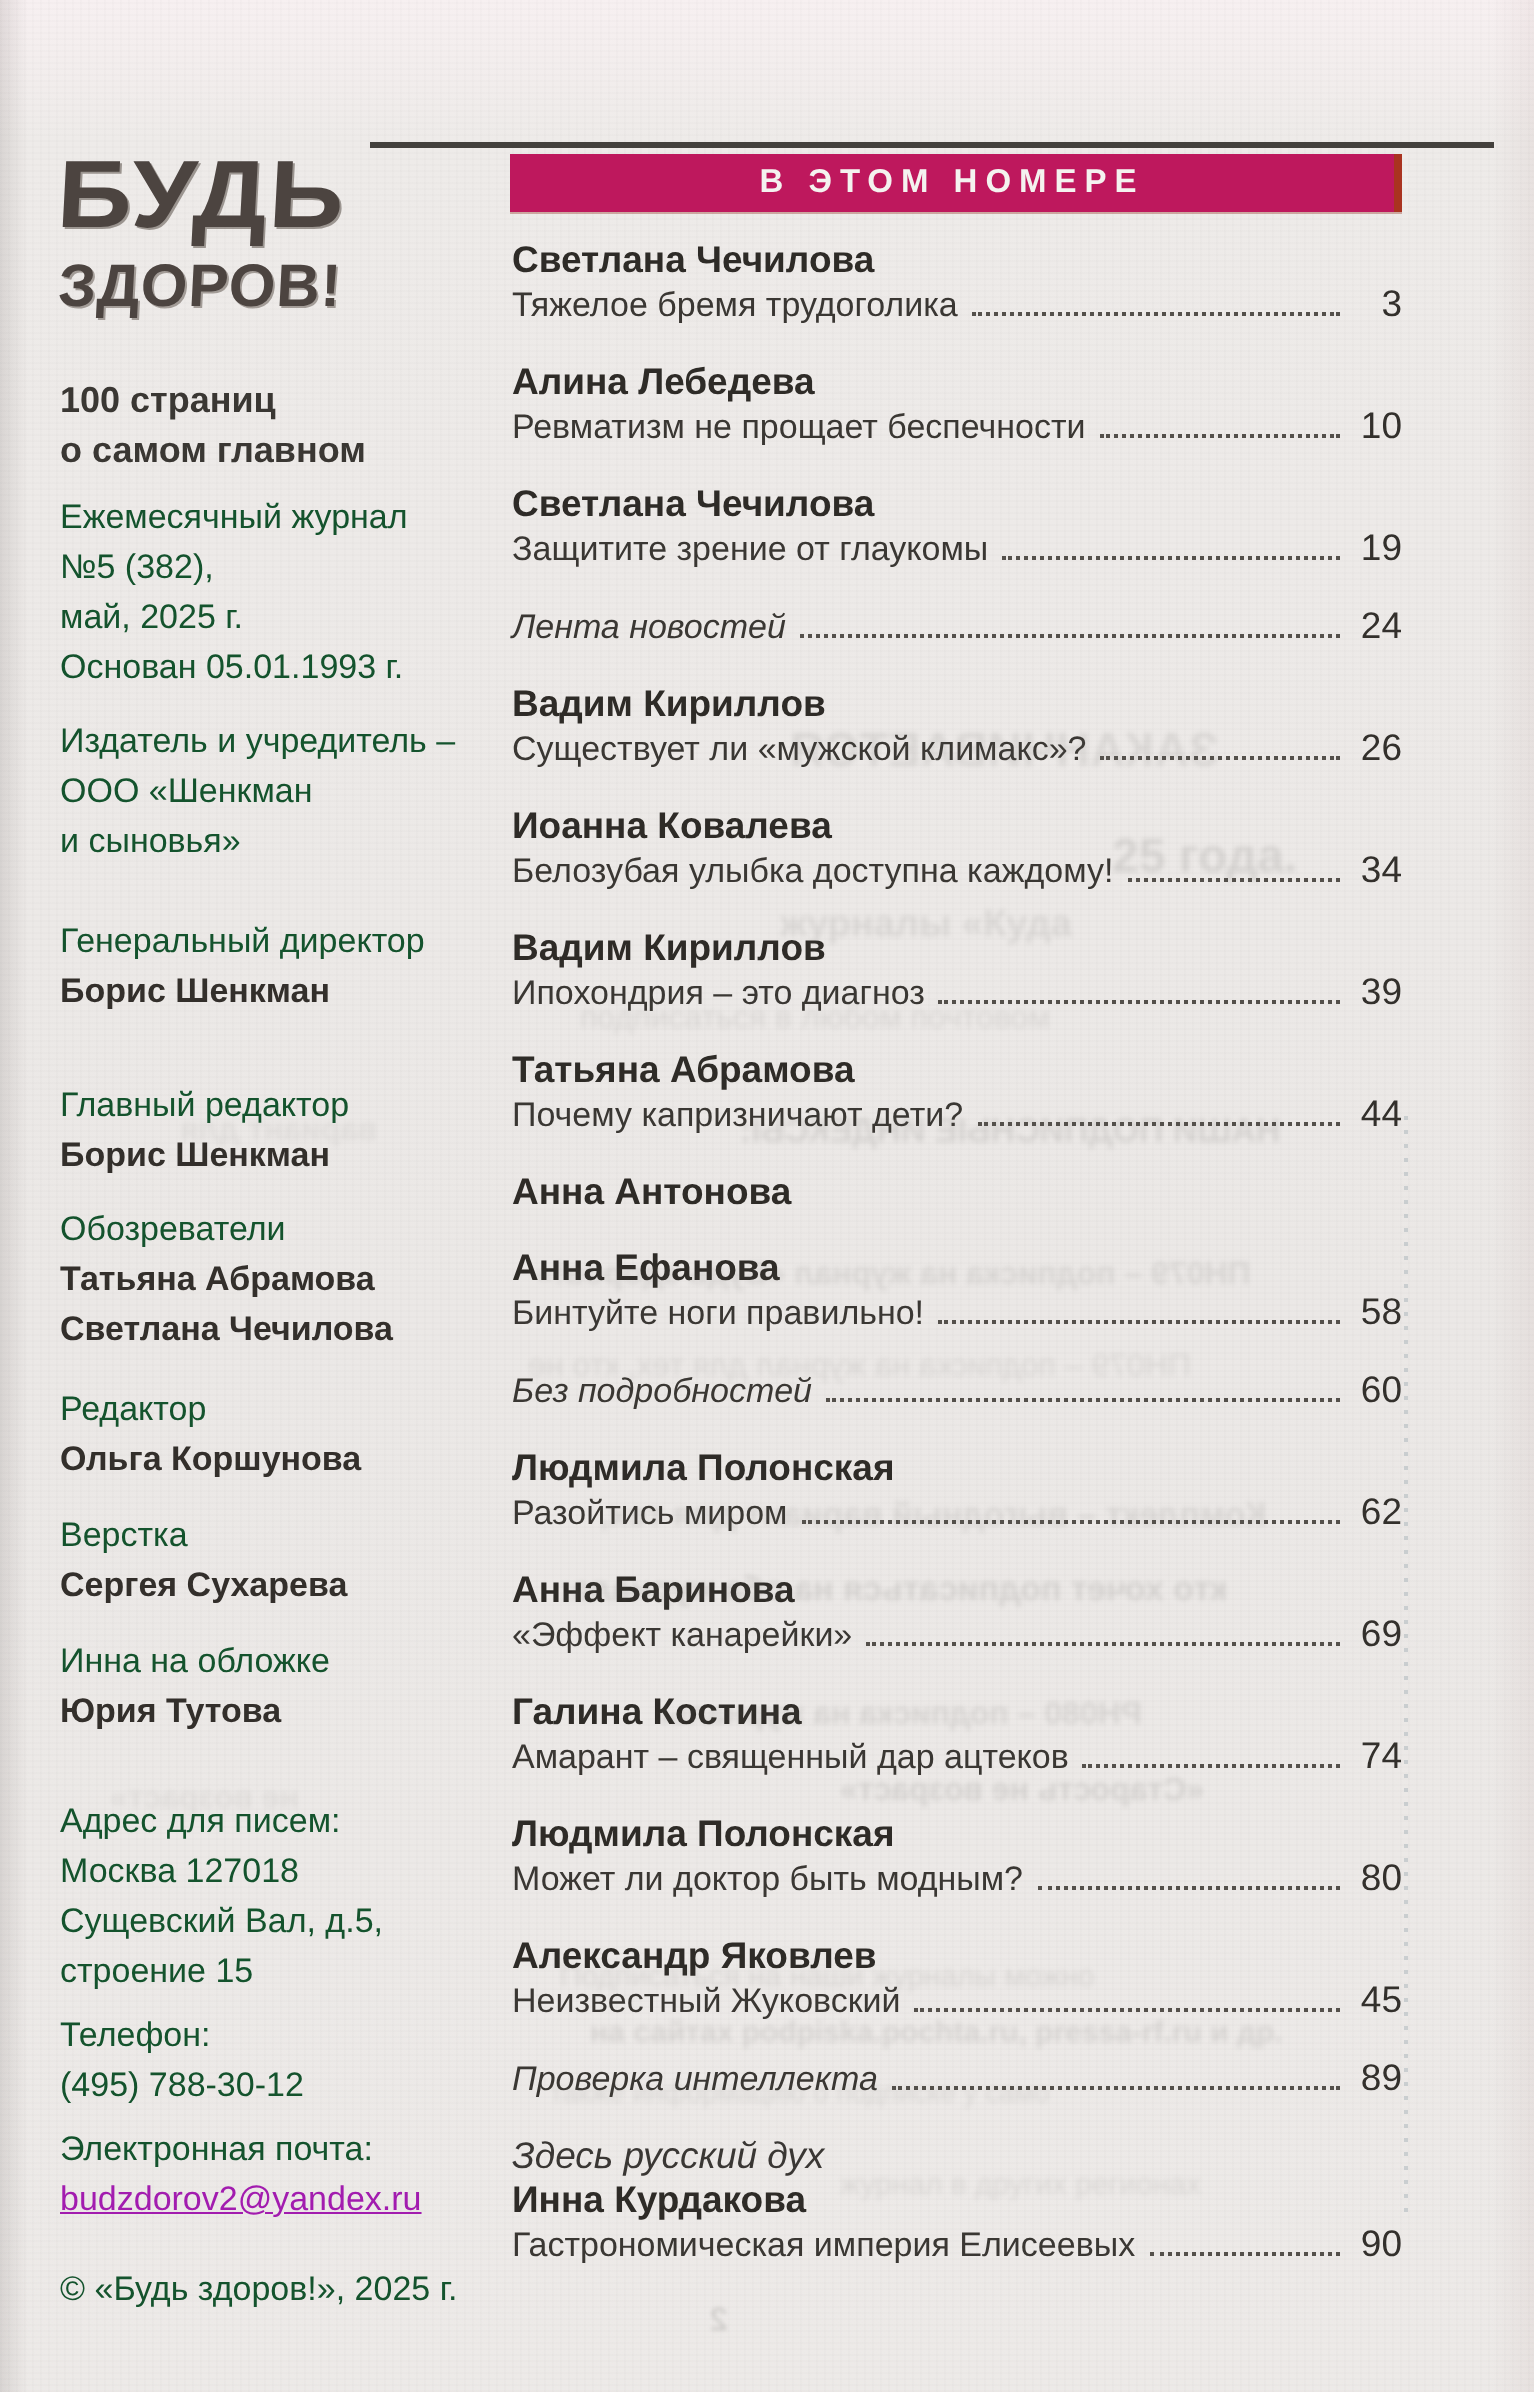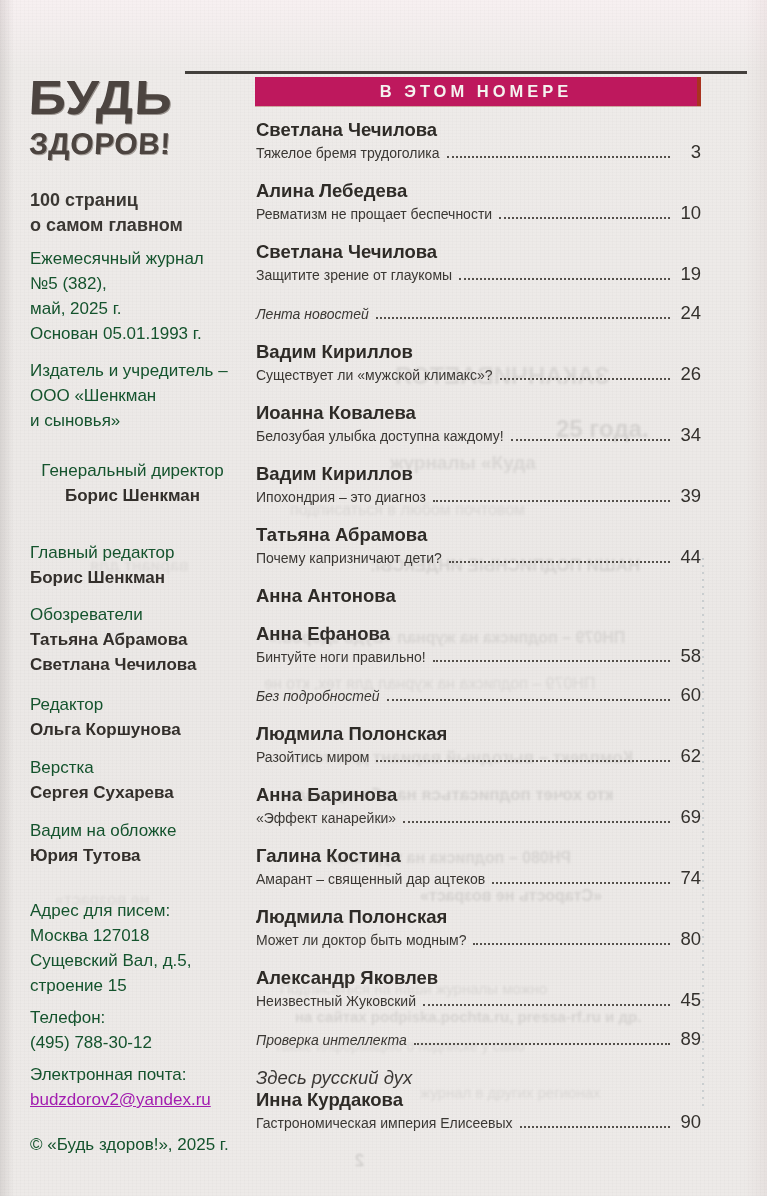--- a/index.html
+++ b/index.html
@@ -30,21 +30,21 @@
     font-size:30px;font-weight:bold;letter-spacing:0.5px;color:#4c4440;margin-top:3px;
     transform:skewX(-3deg);transform-origin:left top;
     text-shadow:1px 1px 0 rgba(90,80,72,0.5);
   }
   .tagline{margin-top:29px;font-weight:bold;font-size:18px;line-height:25px;color:#3a3733;}
   .mh-line{font-size:17px;line-height:25px;color:#14532d;}
   .mh-line.bold{font-weight:bold;color:#332f2b;}
   a.mh-line.link{display:block;text-decoration:underline;color:#a21caf;cursor:pointer;}
   .mh-block:nth-of-type(1){margin-top:8px;}
   .mh-block:nth-of-type(2){margin-top:12px;}
-  .mh-block:nth-of-type(3){margin-top:25px;text-align:center;}
+  .mh-block:nth-of-type(3){margin-top:25px;}
   .mh-block:nth-of-type(4){margin-top:32px;}
   .mh-block:nth-of-type(5){margin-top:12px;}
   .mh-block:nth-of-type(6){margin-top:15px;}
   .mh-block:nth-of-type(7){margin-top:13px;}
   .mh-block:nth-of-type(8){margin-top:13px;}
   .mh-block:nth-of-type(9){margin-top:30px;}
   .mh-block:nth-of-type(10){margin-top:7px;}
   .mh-block:nth-of-type(11){margin-top:7px;}
   .mh-block:nth-of-type(12){margin-top:20px;}
 
@@ -55,21 +55,21 @@
     background:#be185d;border-right:4px solid #a93320;
     box-shadow:0 1px 0 rgba(150,45,28,0.35);
     color:#f4f2ef;font-weight:bold;font-size:16.5px;letter-spacing:4px;
     text-align:center;line-height:29px;
   }
   .toc-list{position:absolute;left:256px;top:119px;width:445px;}
   .toc-entry{margin-bottom:16px;}
   .toc-author{font-weight:bold;font-size:18.5px;line-height:22px;color:#2e2b27;}
   .toc-rubric{font-style:italic;font-size:18.5px;line-height:22px;color:#3a3734;}
   .title-line{display:flex;align-items:baseline;}
-  .toc-title{font-size:14px;line-height:22px;color:#3a3733;white-space:nowrap;}
+  .toc-title{font-size:17px;line-height:22px;color:#3a3733;white-space:nowrap;}
   .toc-title.italic{font-style:italic;}
   .lead{flex:1 1 auto;min-width:18px;border-bottom:2.6px dotted #54504b;margin:0 5px 4px 7px;height:1px;}
   .pg{font-size:18.5px;line-height:22px;color:#33302c;min-width:26px;text-align:right;}
 
   
   .dotted-vline{
     position:absolute;left:702px;top:558px;width:2px;height:552px;opacity:0.55;
     background-image:repeating-linear-gradient(to bottom,#aeb8bd 0 2px, transparent 2px 7px);
   }
   .ghost{
@@ -125,21 +125,21 @@
         </div>
         <div class="mh-block">
           <div class="mh-line">Редактор</div>
           <div class="mh-line bold">Ольга Коршунова</div>
         </div>
         <div class="mh-block">
           <div class="mh-line">Верстка</div>
           <div class="mh-line bold">Сергея Сухарева</div>
         </div>
         <div class="mh-block">
-          <div class="mh-line">Вадим на обложке</div>
+          <div class="mh-line">Инна на обложке</div>
           <div class="mh-line bold">Юрия Тутова</div>
         </div>
         <div class="mh-block">
           <div class="mh-line">Адрес для писем:</div>
           <div class="mh-line">Москва 127018</div>
           <div class="mh-line">Сущевский Вал, д.5,</div>
           <div class="mh-line">строение 15</div>
         </div>
         <div class="mh-block">
           <div class="mh-line">Телефон:</div>

